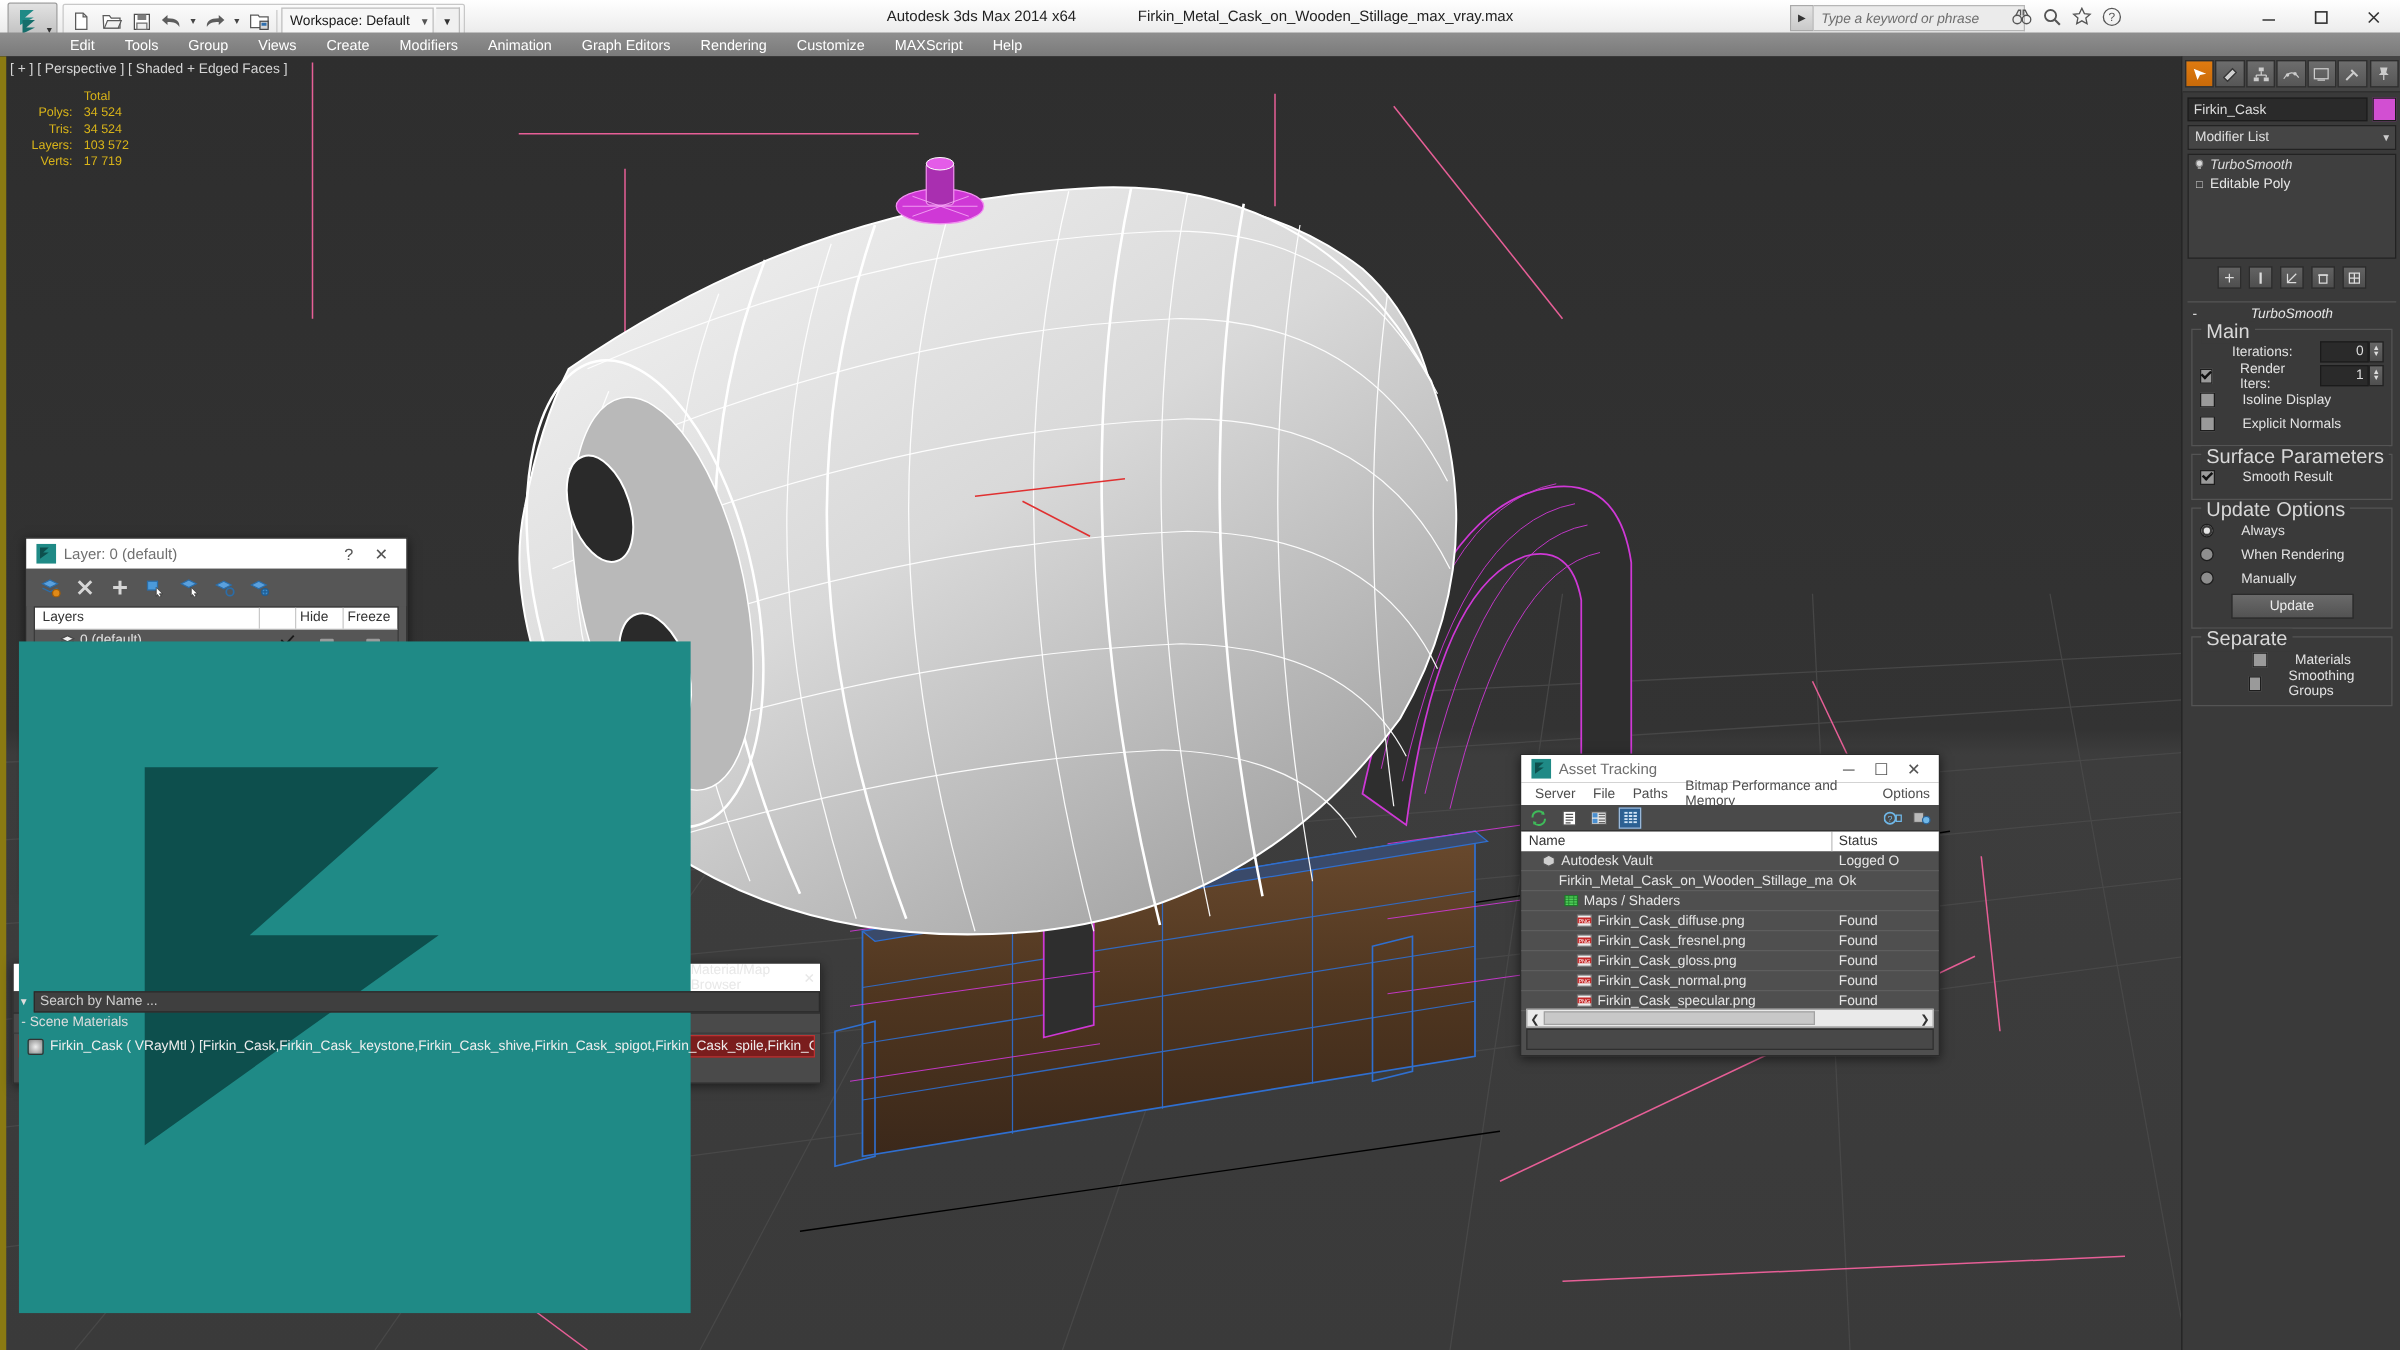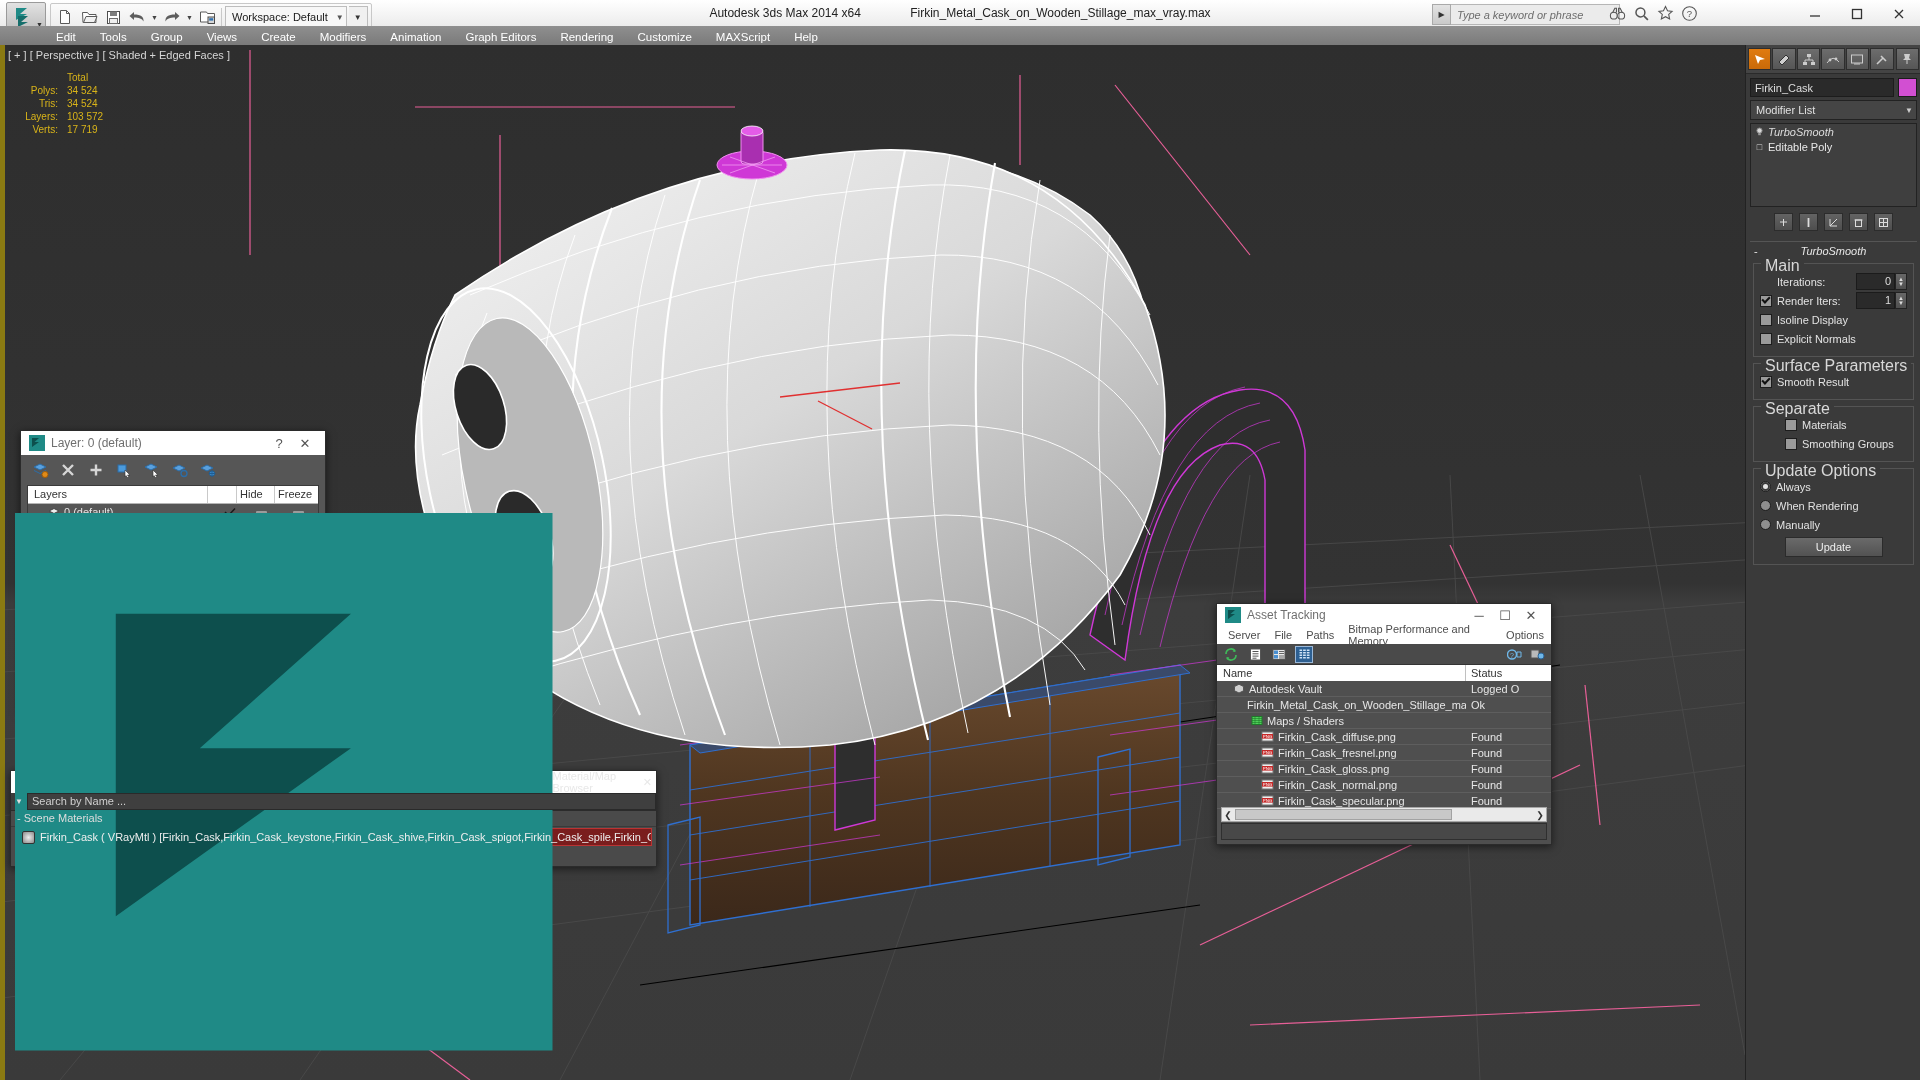--- a/index.html
+++ b/index.html
@@ -73,21 +73,21 @@
   .stackrow .bulb{width:9px;height:9px;}
   .stackrow.italic{font-style:italic;color:#ddd;}
   .stacktools{display:flex;align-items:center;justify-content:center;gap:6px;height:22px;margin-top:4px;}
   .stool{width:17px;height:16px;background:linear-gradient(#636363,#4e4e4e);border:1px solid #2c2c2c;
     display:flex;align-items:center;justify-content:center;}
   .rollout{margin:8px 4px 0 4px;border-top:1px solid #555;}
   .rolltitle{text-align:center;color:#e6e6e6;font-size:11px;padding:3px 0 4px 0;position:relative;font-style:italic;}
   .rolltitle .minus{position:absolute;left:4px;top:3px;font-style:normal;}
   .group{margin:2px 3px 6px 3px;border:1px solid #545454;padding:9px 6px 7px 6px;position:relative;}
   .grouplabel{position:absolute;left:7px;top:-7px;background:#3a3a3a;padding:0 4px;color:#d8d8d8;font-size:16px;}
-  .prow{display:flex;align-items:center;height:17px;gap:5px;margin-bottom:2px;font-size:11px;color:#e2e2e2;}
+  .prow{display:flex;align-items:center;height:17px;gap:22px;margin-bottom:2px;font-size:11px;color:#e2e2e2;}
   .cbox{width:10px;height:10px;border:1px solid #1d1d1d;background:#9a9a9a;display:flex;align-items:center;justify-content:center;}
   .cbox.on:after{content:"";width:6px;height:3px;border-left:2px solid #111;border-bottom:2px solid #111;
     transform:rotate(-45deg) translate(1px,-1px);}
   .spin{margin-left:auto;display:flex;align-items:center;}
   .spinval{width:34px;height:15px;background:#2a2a2a;border:1px solid #1b1b1b;color:#ddd;
     text-align:right;padding-right:3px;line-height:15px;font-size:11px;}
   .spinar{width:10px;height:15px;background:linear-gradient(#676767,#4f4f4f);border:1px solid #222;
     display:flex;flex-direction:column;align-items:center;justify-content:center;color:#ddd;font-size:6px;line-height:5px;}
   .radio{width:9px;height:9px;border-radius:50%;border:1px solid #1d1d1d;background:#8e8e8e;}
   .radio.on{background:#8e8e8e;box-shadow:inset 0 0 0 2px #3a3a3a, inset 0 0 0 5px #e4e4e4;}
@@ -644,48 +644,48 @@
 
       <div class="group">
         <div class="grouplabel">Surface Parameters</div>
         <div class="prow">
           <span class="cbox on"></span>
           <span>Smooth Result</span>
         </div>
       </div>
 
       <div class="group">
+        <div class="grouplabel">Update Options</div>
+        <div class="prow">
+          <span class="radio on"></span>
+          <span>Always</span>
+        </div>
+        <div class="prow">
+          <span class="radio"></span>
+          <span>When Rendering</span>
+        </div>
+        <div class="prow">
+          <span class="radio"></span>
+          <span>Manually</span>
+        </div>
+        <div class="updbtn">Update</div>
+      </div>
+
+      <div class="group">
         <div class="grouplabel">Separate</div>
         <div class="prow">
           <span style="width:20px"></span>
           <span class="cbox"></span>
           <span>Materials</span>
         </div>
         <div class="prow">
           <span style="width:20px"></span>
           <span class="cbox"></span>
           <span>Smoothing Groups</span>
         </div>
-      </div>
-
-      <div class="group">
-        <div class="grouplabel">Update Options</div>
-        <div class="prow">
-          <span class="radio on"></span>
-          <span>Always</span>
-        </div>
-        <div class="prow">
-          <span class="radio"></span>
-          <span>When Rendering</span>
-        </div>
-        <div class="prow">
-          <span class="radio"></span>
-          <span>Manually</span>
-        </div>
-        <div class="updbtn">Update</div>
       </div>
     </div>
   </div>
 
   <div class="win" id="layerwin">
     <div class="wtitle">
       <svg class="ic" viewBox="0 0 16 16">
         <rect width="16" height="16" fill="#1f8a86"></rect>
           <path d="M3 3 L10 3 L5.5 7 L10 7 L3 12 Z" fill="#0d4f4d"></path>
         </svg>

